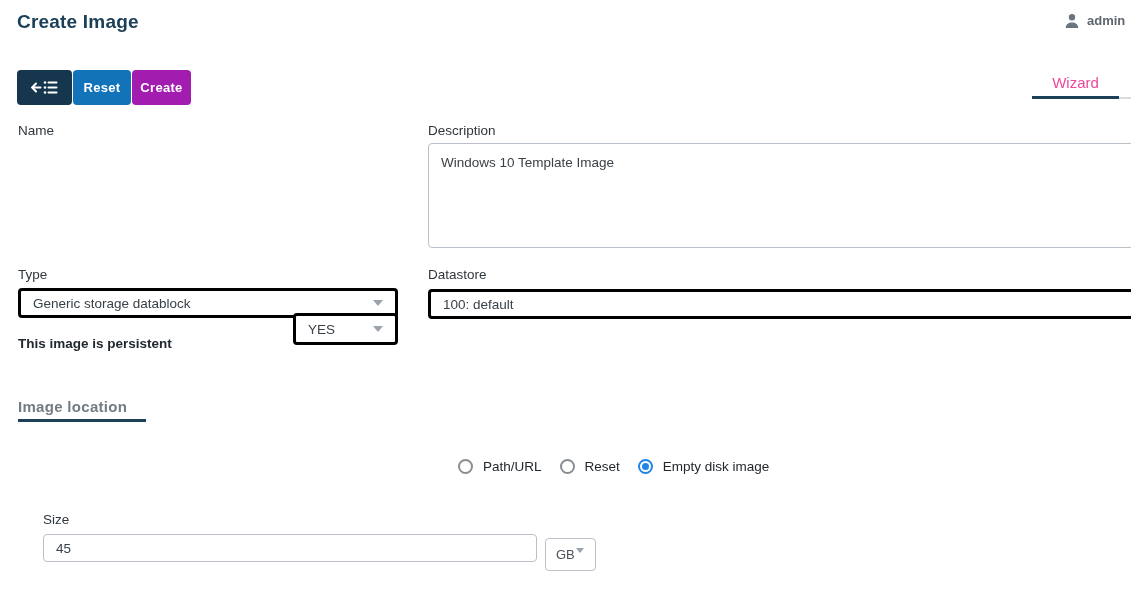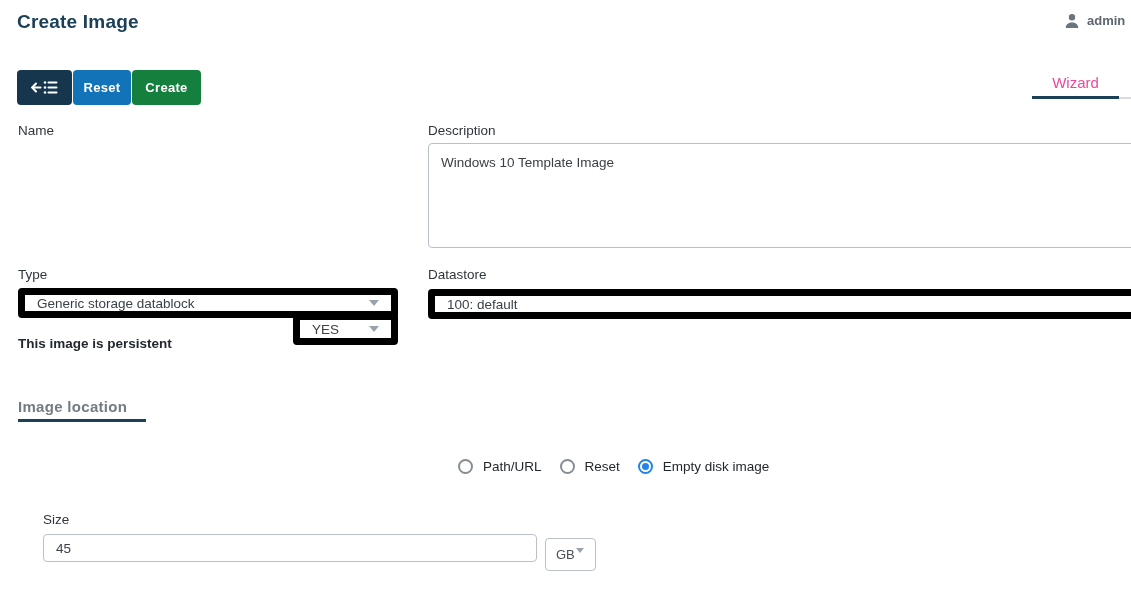--- a/index.html
+++ b/index.html
@@ -25,37 +25,37 @@
   }
   
   .toolbar { position:absolute; left:17px; top:70px; display:flex; gap:1px; }
   .btn {
     height:35px; border:none; border-radius:4px; color:#fff;
     font-family:"Liberation Sans", sans-serif; font-size:13px; font-weight:700;
     display:flex; align-items:center; justify-content:center; cursor:pointer; letter-spacing:.3px;
   }
   .btn-back   { width:55px; background:#16364e; }
   .btn-reset  { width:58px; background:#1273b9; }
-  .btn-create { width:69px; background:#15803d; }
+  .btn-create { width:59px; background:#a21caf; }
   
   .tab-wizard {
     position:absolute; left:1032px; top:74px; width:87px; text-align:center;
     font-size:15px; font-weight:400; color:#ec4899; cursor:pointer;
   }
   .tab-underline-active { position:absolute; left:1032px; top:96px; width:87px; height:3px; background:#1c4057; }
   .tab-underline-rest   { position:absolute; left:1119px; top:97px; width:12px; height:2px; background:#d9dcdf; }
   
   .field-label { position:absolute; font-size:13.5px; color:#2f363c; }
   .text-input {
     position:absolute; border:1px solid #b9c0c7; border-radius:4px; background:#fff;
     font-family:"Liberation Sans", sans-serif; font-size:13.5px; color:#3a4147; padding:0 12px;
   }
   textarea.text-input { padding:10px 12px; resize:none; line-height:1.4; }
   .select-box {
-    position:absolute; border:7px solid #000000; border-radius:4px; background:#fff;
+    position:absolute; border:3px solid #000000; border-radius:4px; background:#fff;
     font-size:13.5px; color:#3a4147; display:flex; align-items:center; padding:0 12px; cursor:pointer;
   }
   .select-caret {
     position:absolute; right:12px; top:50%; margin-top:-3px;
     width:0; height:0; border-left:5px solid transparent; border-right:5px solid transparent;
     border-top:6px solid #9aa3ab;
   }
   .persistent-label { font-weight:700; color:#22282e; }
   
   .section-title { position:absolute; left:18px; top:398px; font-size:15px; font-weight:700; color:#747b82; letter-spacing:.3px; }

